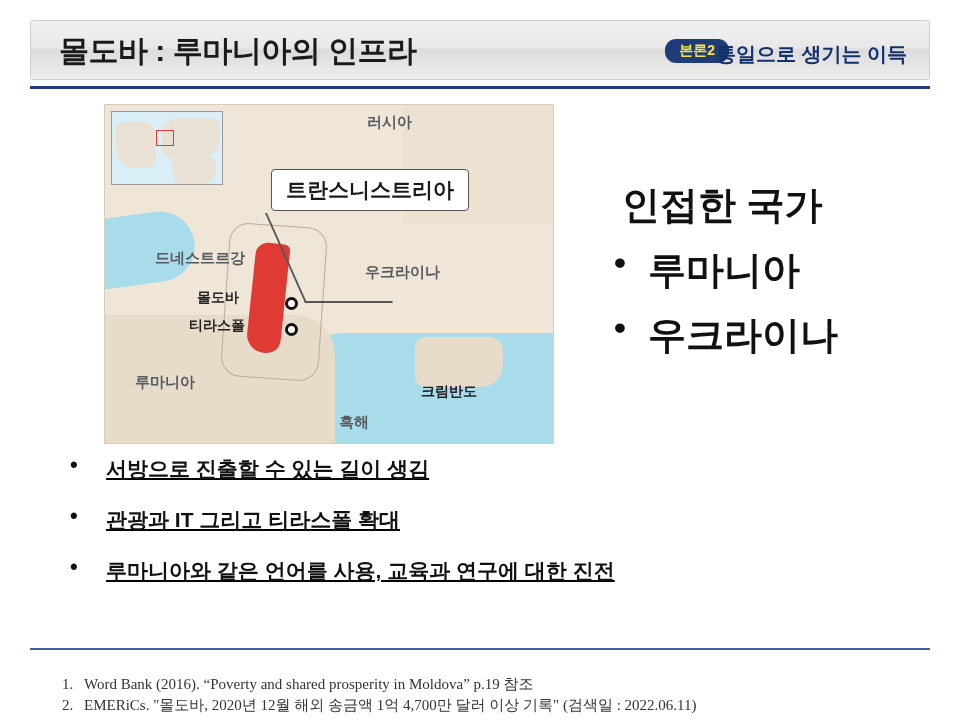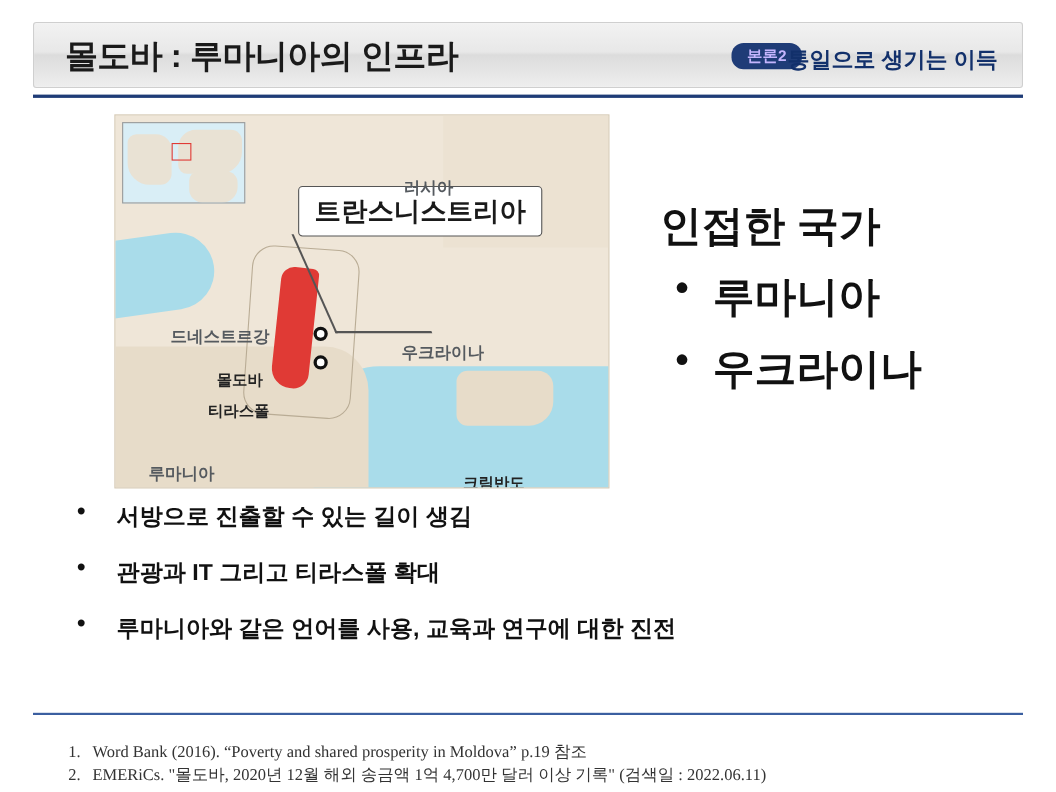--- a/index.html
+++ b/index.html
@@ -35,21 +35,21 @@
     font-weight: bold;
     color: #1a1a1a;
     letter-spacing: -0.5px;
     white-space: nowrap;
   }
   .header-badge {
     position: absolute;
     right: 200px;
     top: 18px;
     background: #1f3c77;
-    color: #c4b5fd;
+    color: #fde047;
     font-size: 14px;
     font-weight: bold;
     padding: 3px 14px;
     border-radius: 11px;
     white-space: nowrap;
   }
   .header-subtitle {
     position: absolute;
     right: 22px;
     top: 20px;
@@ -191,21 +191,21 @@
     box-sizing: border-box;
   }
   .callout {
     position: absolute;
     left: 166px;
     top: 64px;
     background: #ffffff;
     border: 1.5px solid #555;
     border-radius: 4px;
     padding: 6px 14px;
-    font-size: 24px;
+    font-size: 21px;
     font-weight: bold;
     color: #1a1a1a;
     white-space: nowrap;
   }
   .callout-line {
     position: absolute;
     left: 180px;
     top: 108px;
     width: 86px;
     height: 88px;
@@ -223,39 +223,38 @@
     border: 3px solid #111;
     border-radius: 50%;
     box-sizing: border-box;
   }
   .map-label {
     position: absolute;
     font-size: 15px;
     font-weight: bold;
     color: #555a5f;
     white-space: nowrap;
-    margin-top: 48px;
   }
   .map-label.dark {
     color: #222;
     font-size: 14px;
   }
 
   
   .right-block {
     position: absolute;
     left: 600px;
     top: 180px;
     width: 350px;
   }
   .right-heading {
     font-size: 38px;
     font-weight: bold;
     color: #111;
-    margin: 0 0 14px 0;
+    margin: 0 0 14px 22px;
     white-space: nowrap;
   }
   .right-bullets {
     list-style: none;
     margin: 0;
     padding: 0;
   }
   .right-bullets li {
     position: relative;
     font-size: 38px;
@@ -275,20 +274,21 @@
 
   
   .lower-bullets {
     position: absolute;
     left: 60px;
     top: 455px;
     width: 860px;
     list-style: none;
     margin: 0;
     padding: 0;
+    text-decoration: underline;
   }
   .lower-bullets li {
     position: relative;
     font-size: 21px;
     font-weight: bold;
     color: #111;
     padding-left: 46px;
     margin-bottom: 23px;
     white-space: nowrap;
   }

